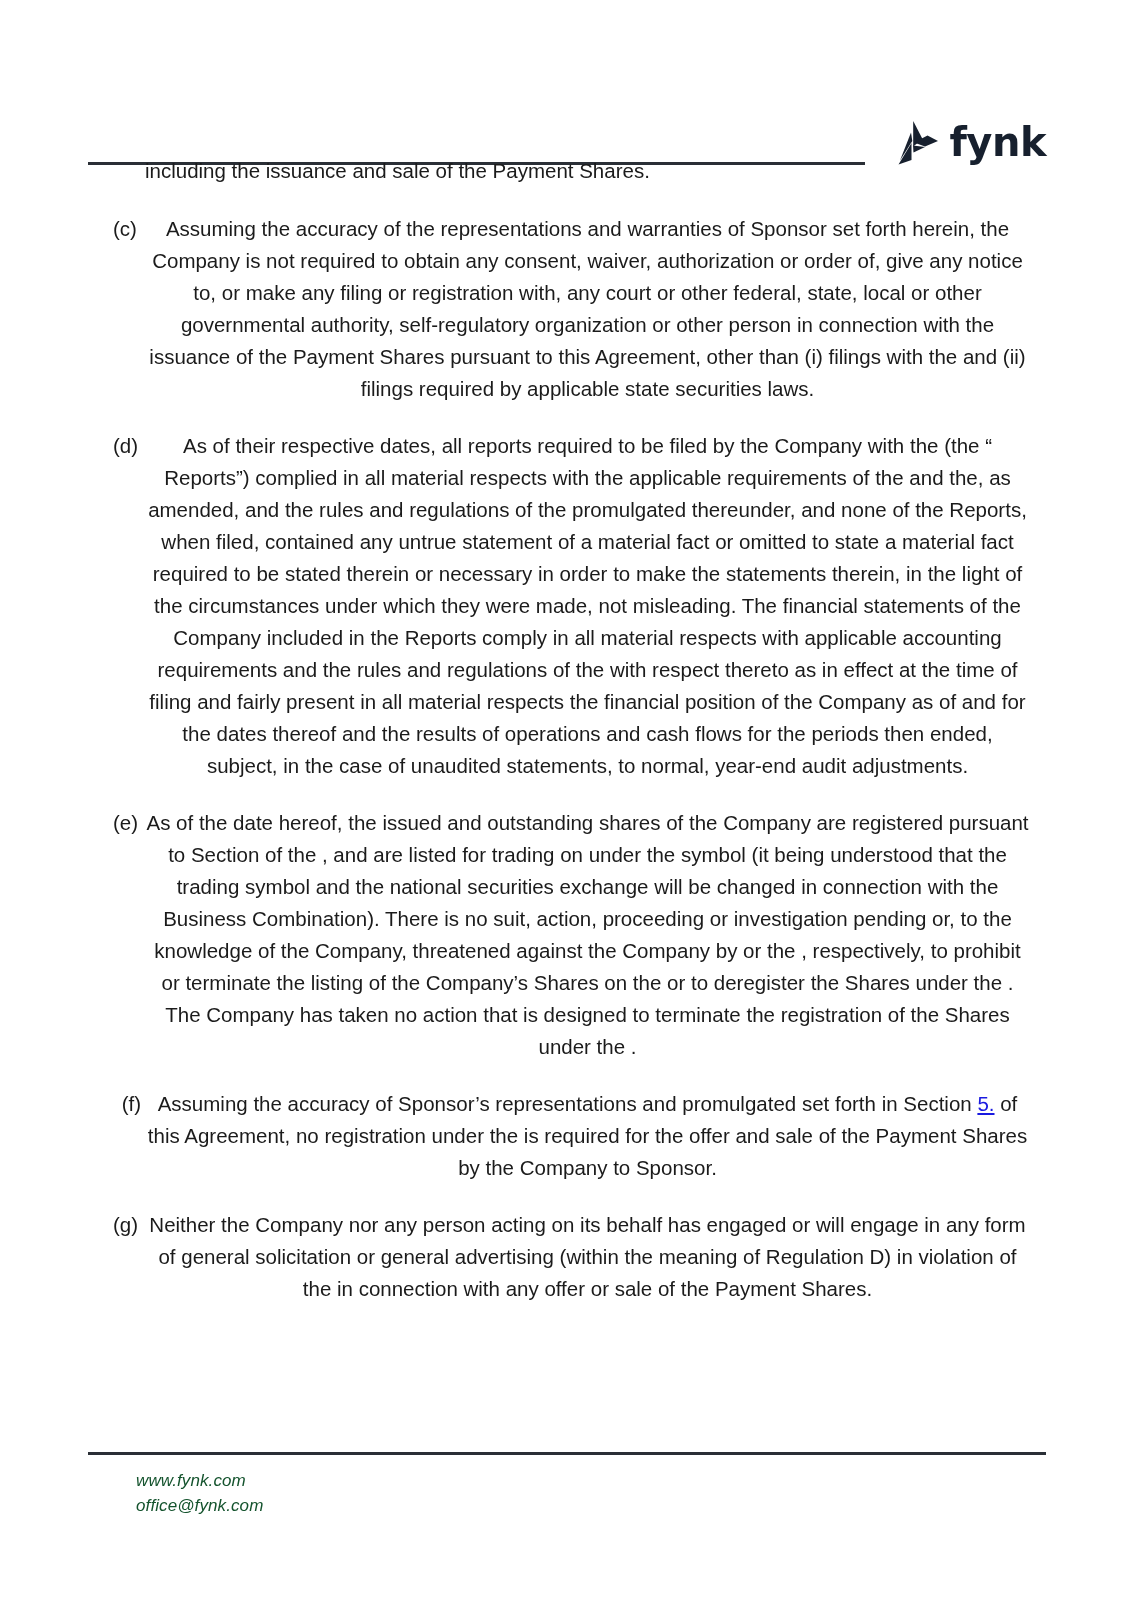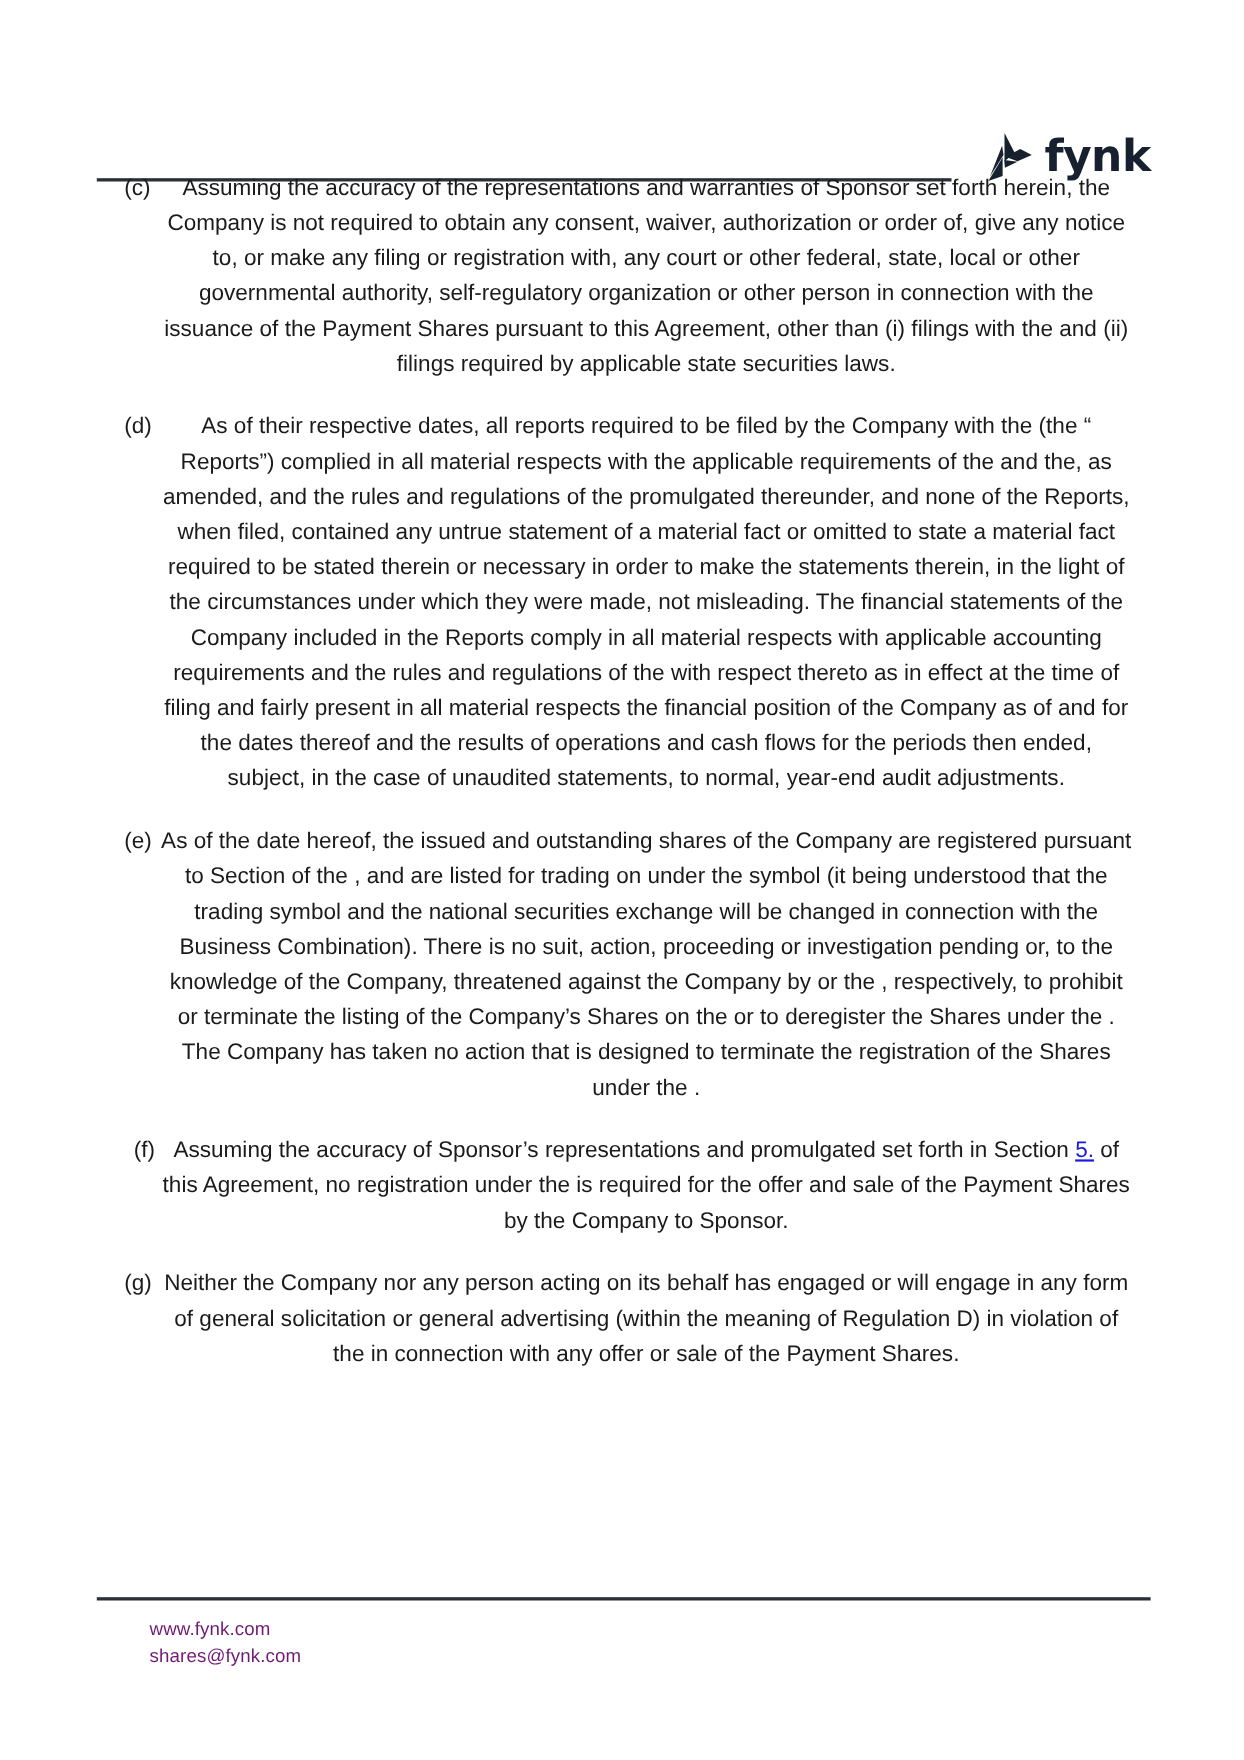--- a/index.html
+++ b/index.html
@@ -124,22 +124,23 @@
     border-top: 3px solid #2a2f36;
     width: 100%;
   }
   .footer-lines {
     padding-top: 13px;
     padding-left: 48px;
   }
   .footer-line {
     font-size: 17px;
     line-height: 25px;
-    color: #701a75;
+    color: #14532d;
     letter-spacing: 0.1px;
+    font-style: italic;
   }
 </style>
 </head>
 <body>
 
 <div class="page">
 
   <div class="page-header">
     <div class="header-rule"></div>
     <div class="brand">
@@ -151,20 +152,21 @@
           <path d="M27.0 23.5 L40.5 16.5 L51.0 22.0 L38.0 27.5 Z" fill="#17202e"></path>
           <path d="M26.0 26.5 L38.0 28.0 L26.5 33.5 Z" fill="#17202e"></path>
         </svg>
       </span>
       <span class="brand-name">fynk</span>
     </div>
   </div>
 
   <div class="content">
 
+    <p class="lead-para">including the issuance and sale of the Payment Shares.</p>
 
     <div class="clause">
       <span class="clause-marker">(c)</span>
       <span class="clause-body">Assuming the accuracy of the representations and warranties of Sponsor set forth herein, the Company is not required to obtain any consent, waiver, authorization or order of, give any notice to, or make any filing or registration with, any court or other federal, state, local or other governmental authority, self-regulatory organization or other person in connection with the issuance of the Payment Shares pursuant to this Agreement, other than (i) filings with the and (ii) filings required by applicable state securities laws.</span>
     </div>
 
     <div class="clause">
       <span class="clause-marker">(d)</span>
       <span class="clause-body">As of their respective dates, all reports required to be filed by the Company with the (the “ Reports”) complied in all material respects with the applicable requirements of the and the, as amended, and the rules and regulations of the promulgated thereunder, and none of the Reports, when filed, contained any untrue statement of a material fact or omitted to state a material fact required to be stated therein or necessary in order to make the statements therein, in the light of the circumstances under which they were made, not misleading. The financial statements of the Company included in the Reports comply in all material respects with applicable accounting requirements and the rules and regulations of the with respect thereto as in effect at the time of filing and fairly present in all material respects the financial position of the Company as of and for the dates thereof and the results of operations and cash flows for the periods then ended, subject, in the case of unaudited statements, to normal, year-end audit adjustments.</span>
     </div>
@@ -183,17 +185,17 @@
       <span class="clause-marker">(g)</span>
       <span class="clause-body">Neither the Company nor any person acting on its behalf has engaged or will engage in any form of general solicitation or general advertising (within the meaning of Regulation D) in violation of the in connection with any offer or sale of the Payment Shares.</span>
     </div>
 
   </div>
 
   <div class="page-footer">
     <div class="footer-rule"></div>
     <div class="footer-lines">
       <div class="footer-line">www.fynk.com</div>
-      <div class="footer-line">shares@fynk.com</div>
+      <div class="footer-line">office@fynk.com</div>
     </div>
   </div>
 
 </div>
 
 </body></html>

